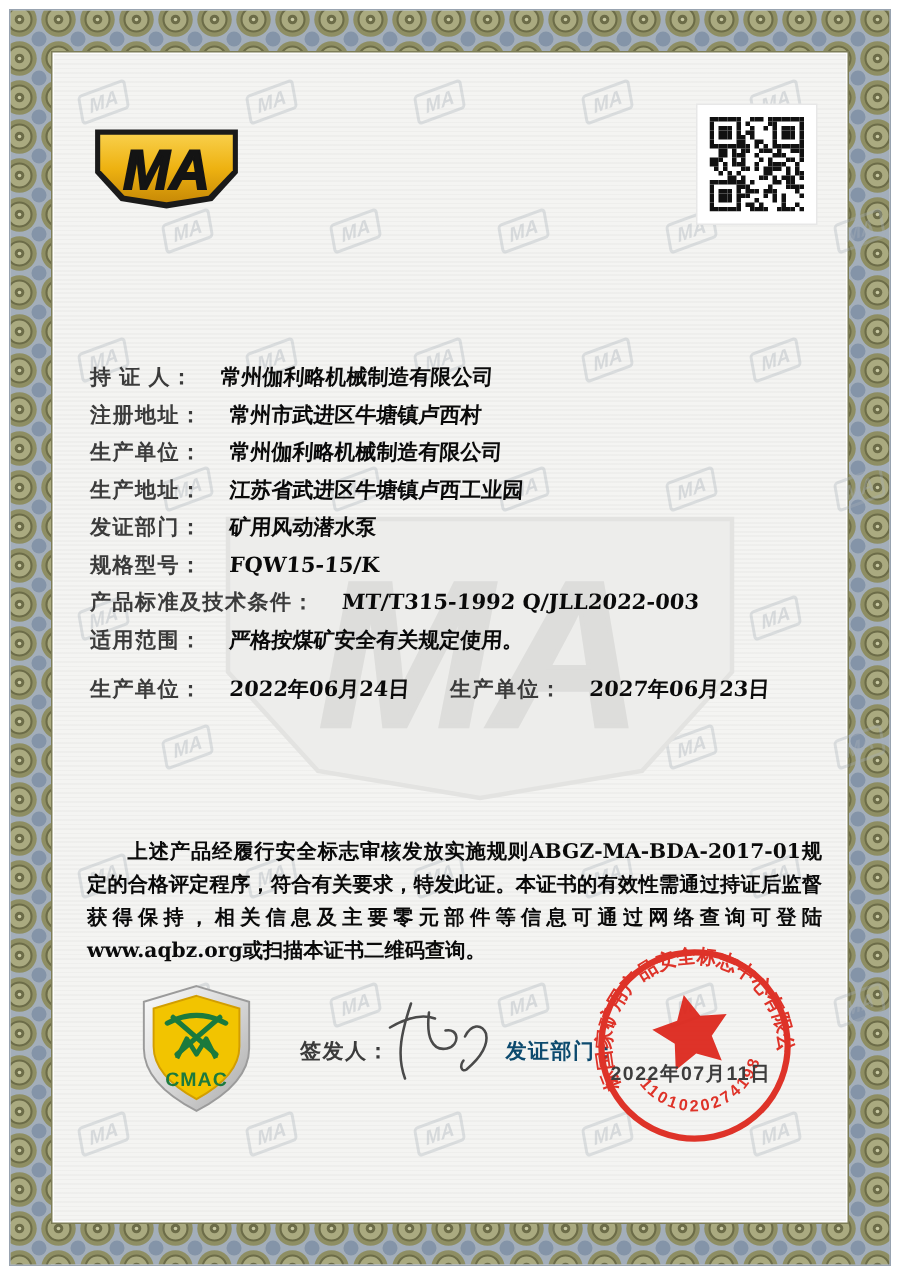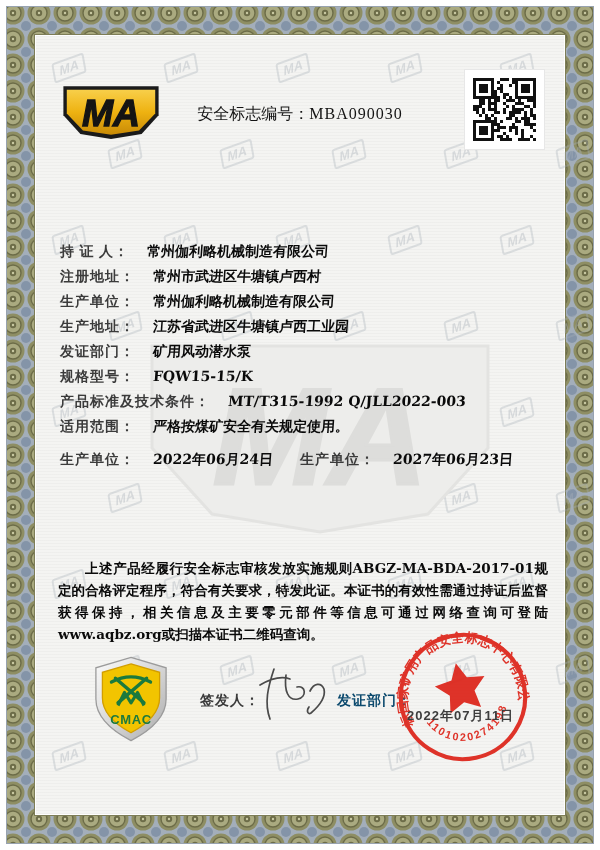--- a/index.html
+++ b/index.html
@@ -135,21 +135,20 @@
         <stop offset="0" stop-color="#f8cf4a"></stop>
           <stop offset="0.5" stop-color="#eeb211"></stop>
           <stop offset="1" stop-color="#c88a06"></stop>
       </linearGradient>
     </defs>
     <polygon points="4,6 116,6 116,40 96,62 60,68 24,62 4,40" fill="#1a1a1a"></polygon>
     <polygon points="8,10 112,10 112,38 93,58 60,63 27,58 8,38" fill="url(#gold)"></polygon>
     <text x="60" y="53" text-anchor="middle" font-family="Liberation Sans, sans-serif" font-size="44" font-weight="bold" font-style="italic" fill="#141414" stroke="#141414" stroke-width="1.5">MA</text>
   </svg>
 
-  <div id="cert-no"><span>安全标志编号：</span><span style="letter-spacing:1px;">MBA090030</span></div>
 
   <div id="qr-box">
     <svg id="qr" width="63" height="63">
         <rect x="0" y="0" width="3" height="3" fill="#111"></rect>
         <rect x="3" y="0" width="3" height="3" fill="#111"></rect>
         <rect x="6" y="0" width="3" height="3" fill="#111"></rect>
         <rect x="9" y="0" width="3" height="3" fill="#111"></rect>
         <rect x="12" y="0" width="3" height="3" fill="#111"></rect>
         <rect x="15" y="0" width="3" height="3" fill="#111"></rect>
         <rect x="18" y="0" width="3" height="3" fill="#111"></rect>

